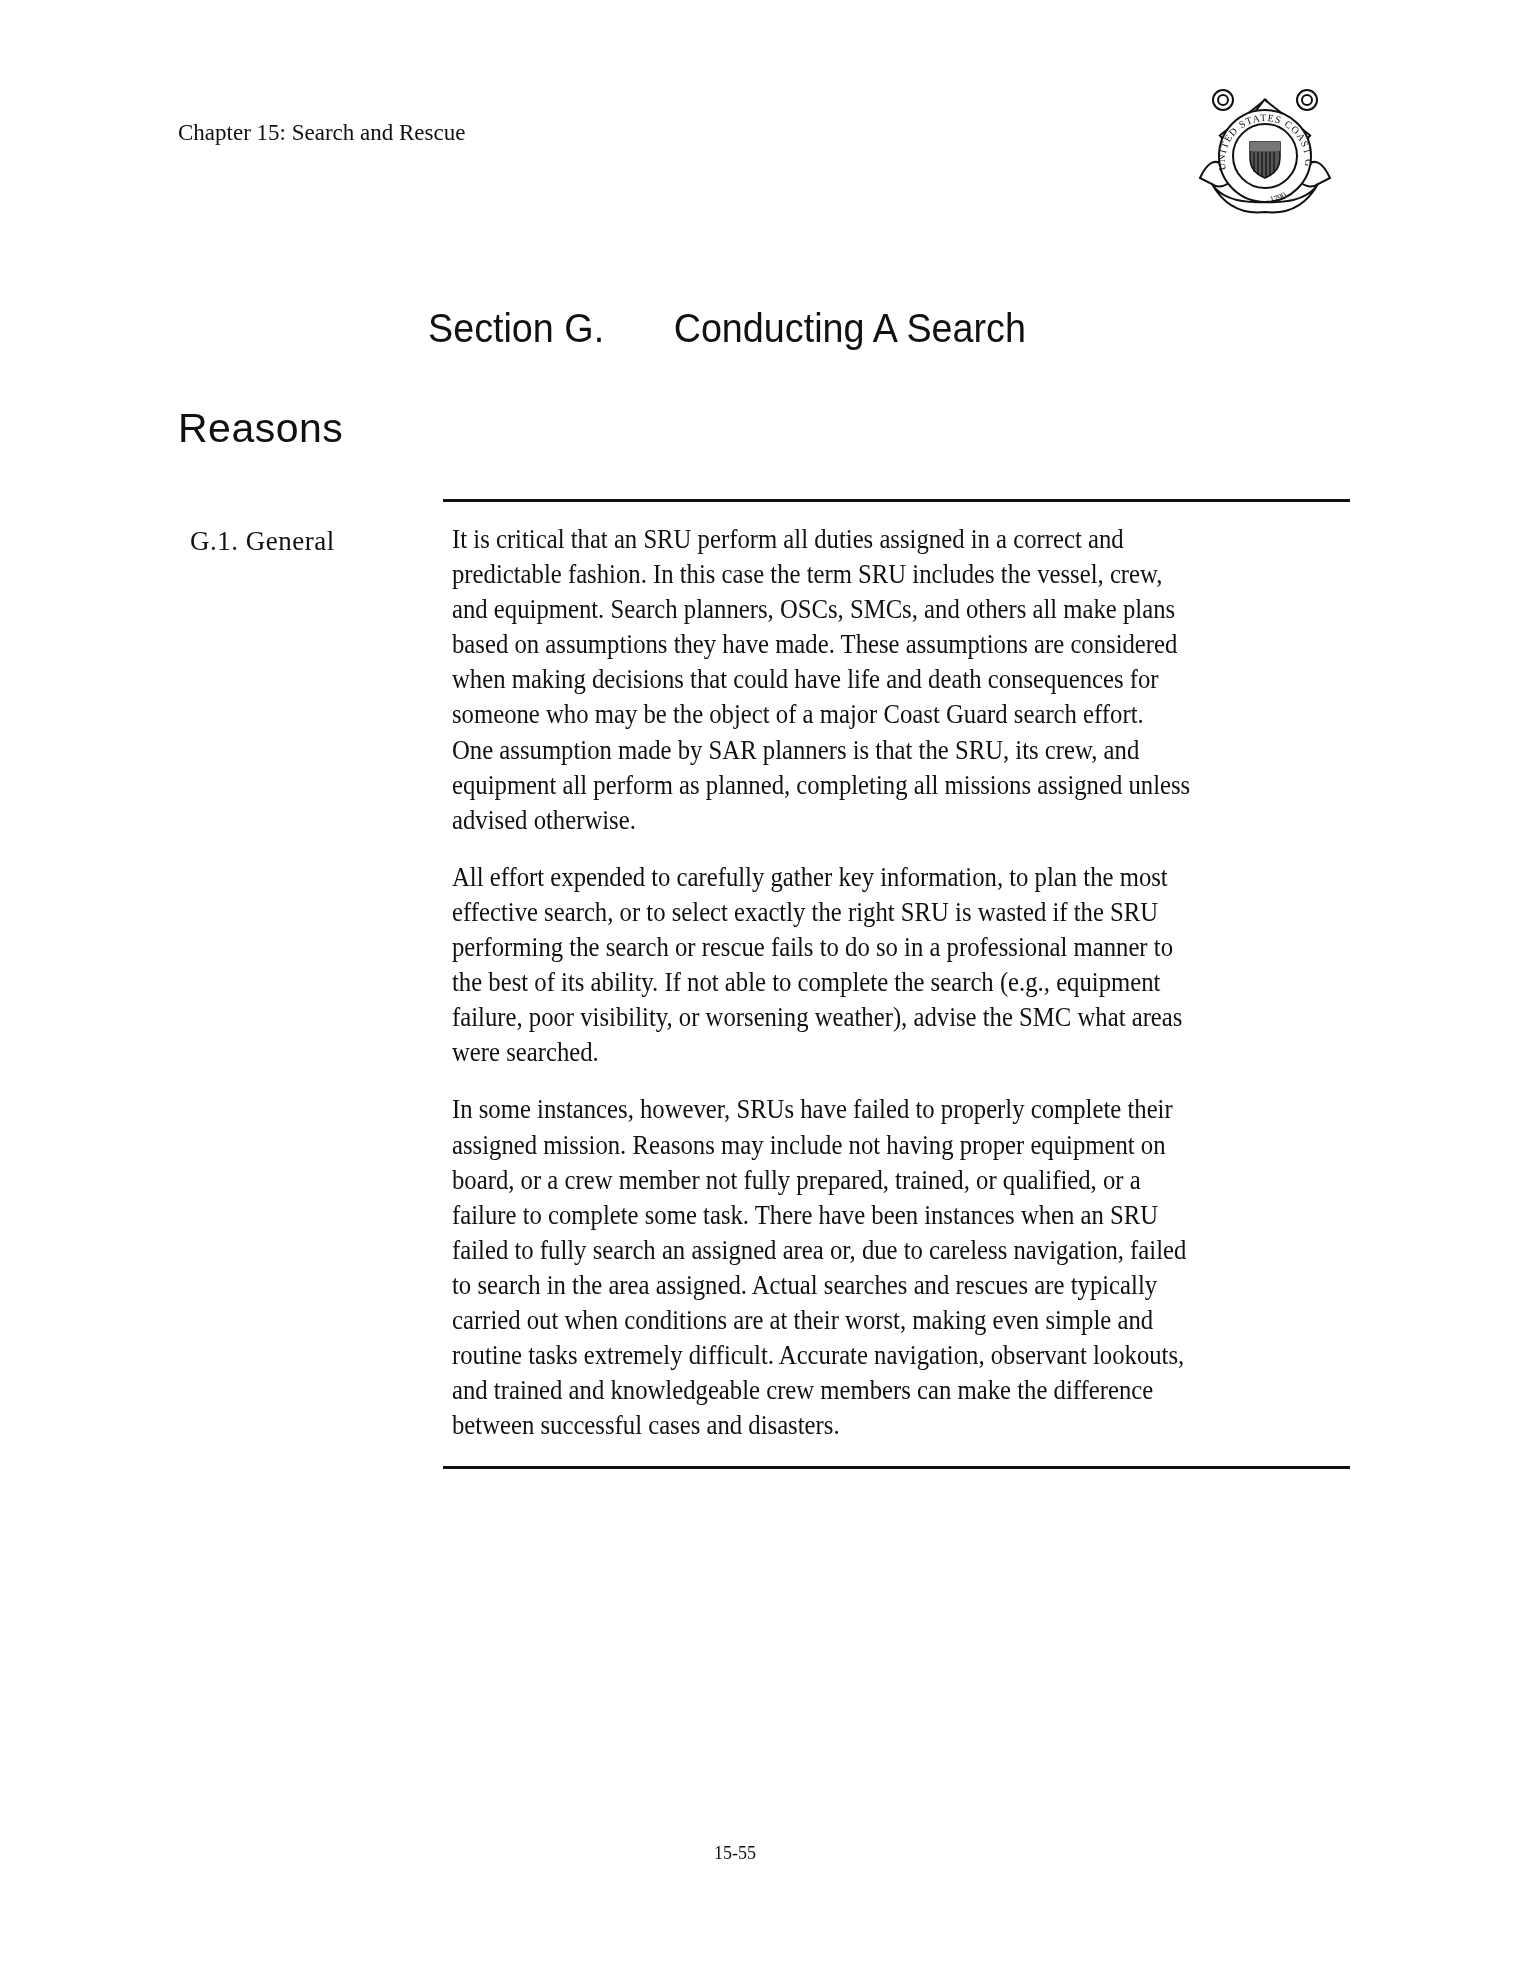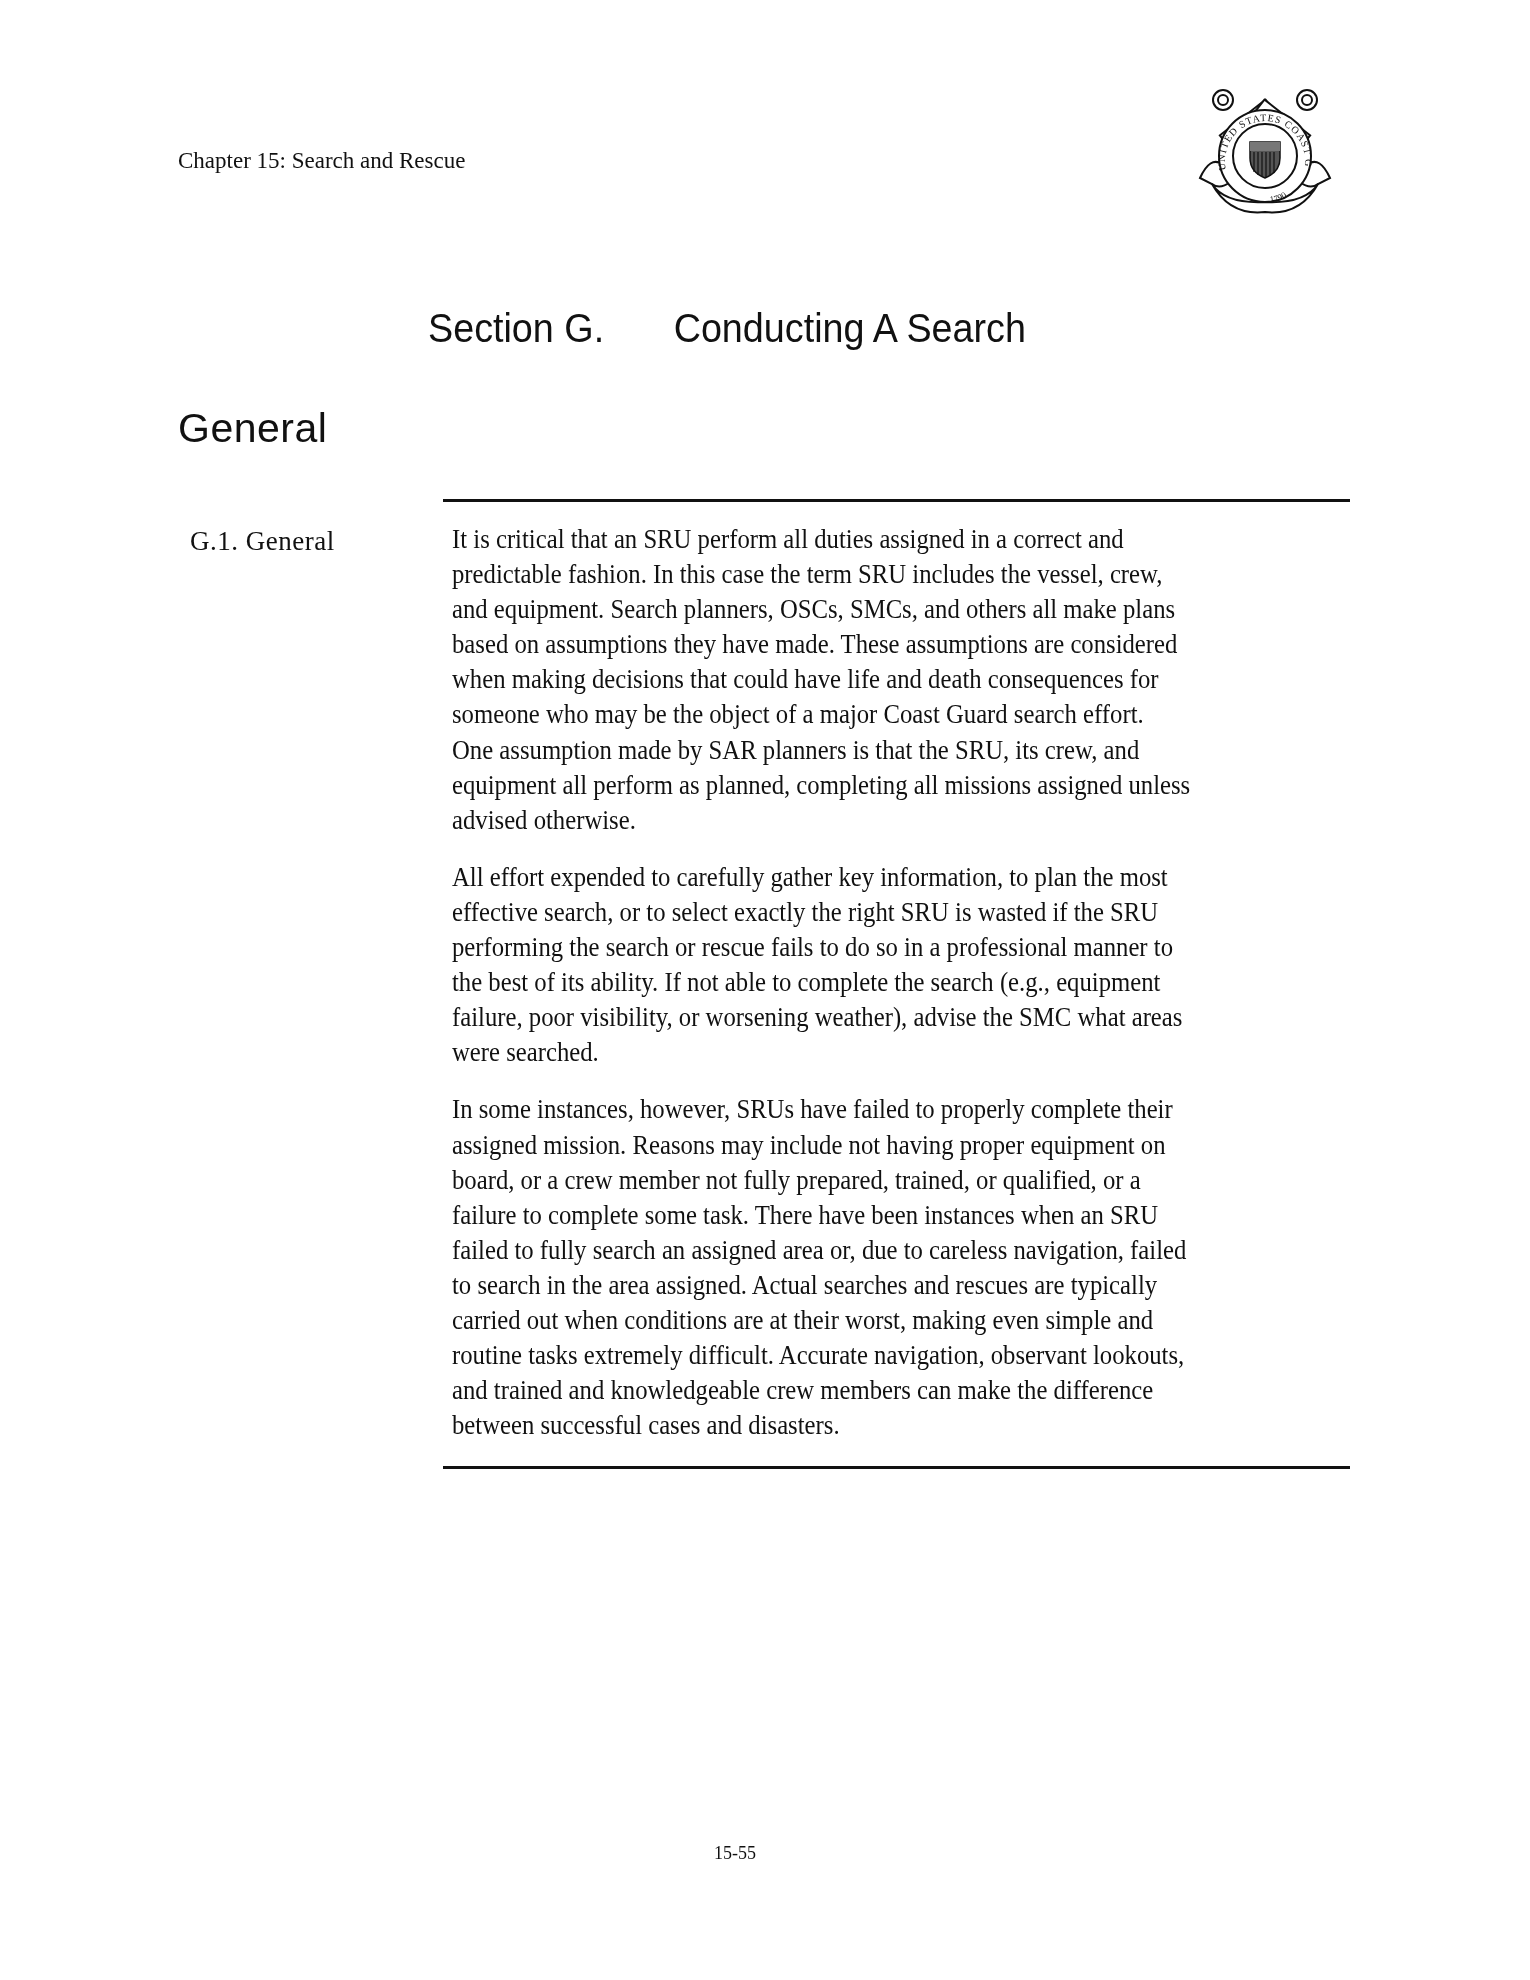--- a/index.html
+++ b/index.html
@@ -1,19 +1,19 @@
 <!DOCTYPE html>
 <html><head>
 <meta charset="utf-8">
 <style>
   html, body { margin:0; padding:0; background:#ffffff; }
   body { width:1530px; height:1980px; position:relative; overflow:hidden; color:#111; }
   .serif { font-family: "Liberation Serif", "DejaVu Serif", serif; }
   .sans { font-family: "Liberation Sans", "DejaVu Sans", sans-serif; }
-  #chapter-header { position:absolute; left:178px; top:120px; font-size:23px;margin-top:28px; }
+  #chapter-header { position:absolute; left:178px; top:120px; font-size:23px; }
   #logo { position:absolute; left:1190px; top:86px; width:150px; height:140px; }
   #section-title { position:absolute; top:305px; left:428px; font-size:41px; white-space:nowrap; transform:scaleX(0.92); transform-origin:left top; }
   #section-title .num { display:inline-block; width:267px; }
   #overview-heading { position:absolute; left:178px; top:405px; font-size:41px; letter-spacing:0.5px; }
   .rule { position:absolute; left:443px; width:907px; height:3px; background:#111; }
   #rule-top { top:499px; }
   #rule-bottom { top:1466px; }
   #block-label { position:absolute; left:190px; top:526px; font-size:27px; letter-spacing:0.5px; }
   #body-text { position:absolute; left:452px; top:522px; width:900px; font-size:27.3px; line-height:35.1px; }
   #body-text p { margin:0 0 22px 0; }
@@ -64,21 +64,21 @@
     <text font-family="Liberation Serif, serif" font-size="9" fill="#111">
       <textPath href="#ringPathBottom" startOffset="55%">1790</textPath>
     </text>
   </svg>
 </div>
 
 <div id="section-title" class="sans">
   <span class="num">Section G.</span><span>Conducting A Search</span>
 </div>
 
-<div id="overview-heading" class="sans">General</div>
+<div id="overview-heading" class="sans">Reasons</div>
 
 <div id="rule-top" class="rule"></div>
 
 <div id="block-label" class="serif">G.1.  General</div>
 
 <div id="body-text" class="serif">
   <p>
     <span class="line">It is critical that an SRU perform all duties assigned in a correct and</span>
     <span class="line">predictable fashion. In this case the term SRU includes the vessel, crew,</span>
     <span class="line">and equipment. Search planners, OSCs, SMCs, and others all make plans</span>

